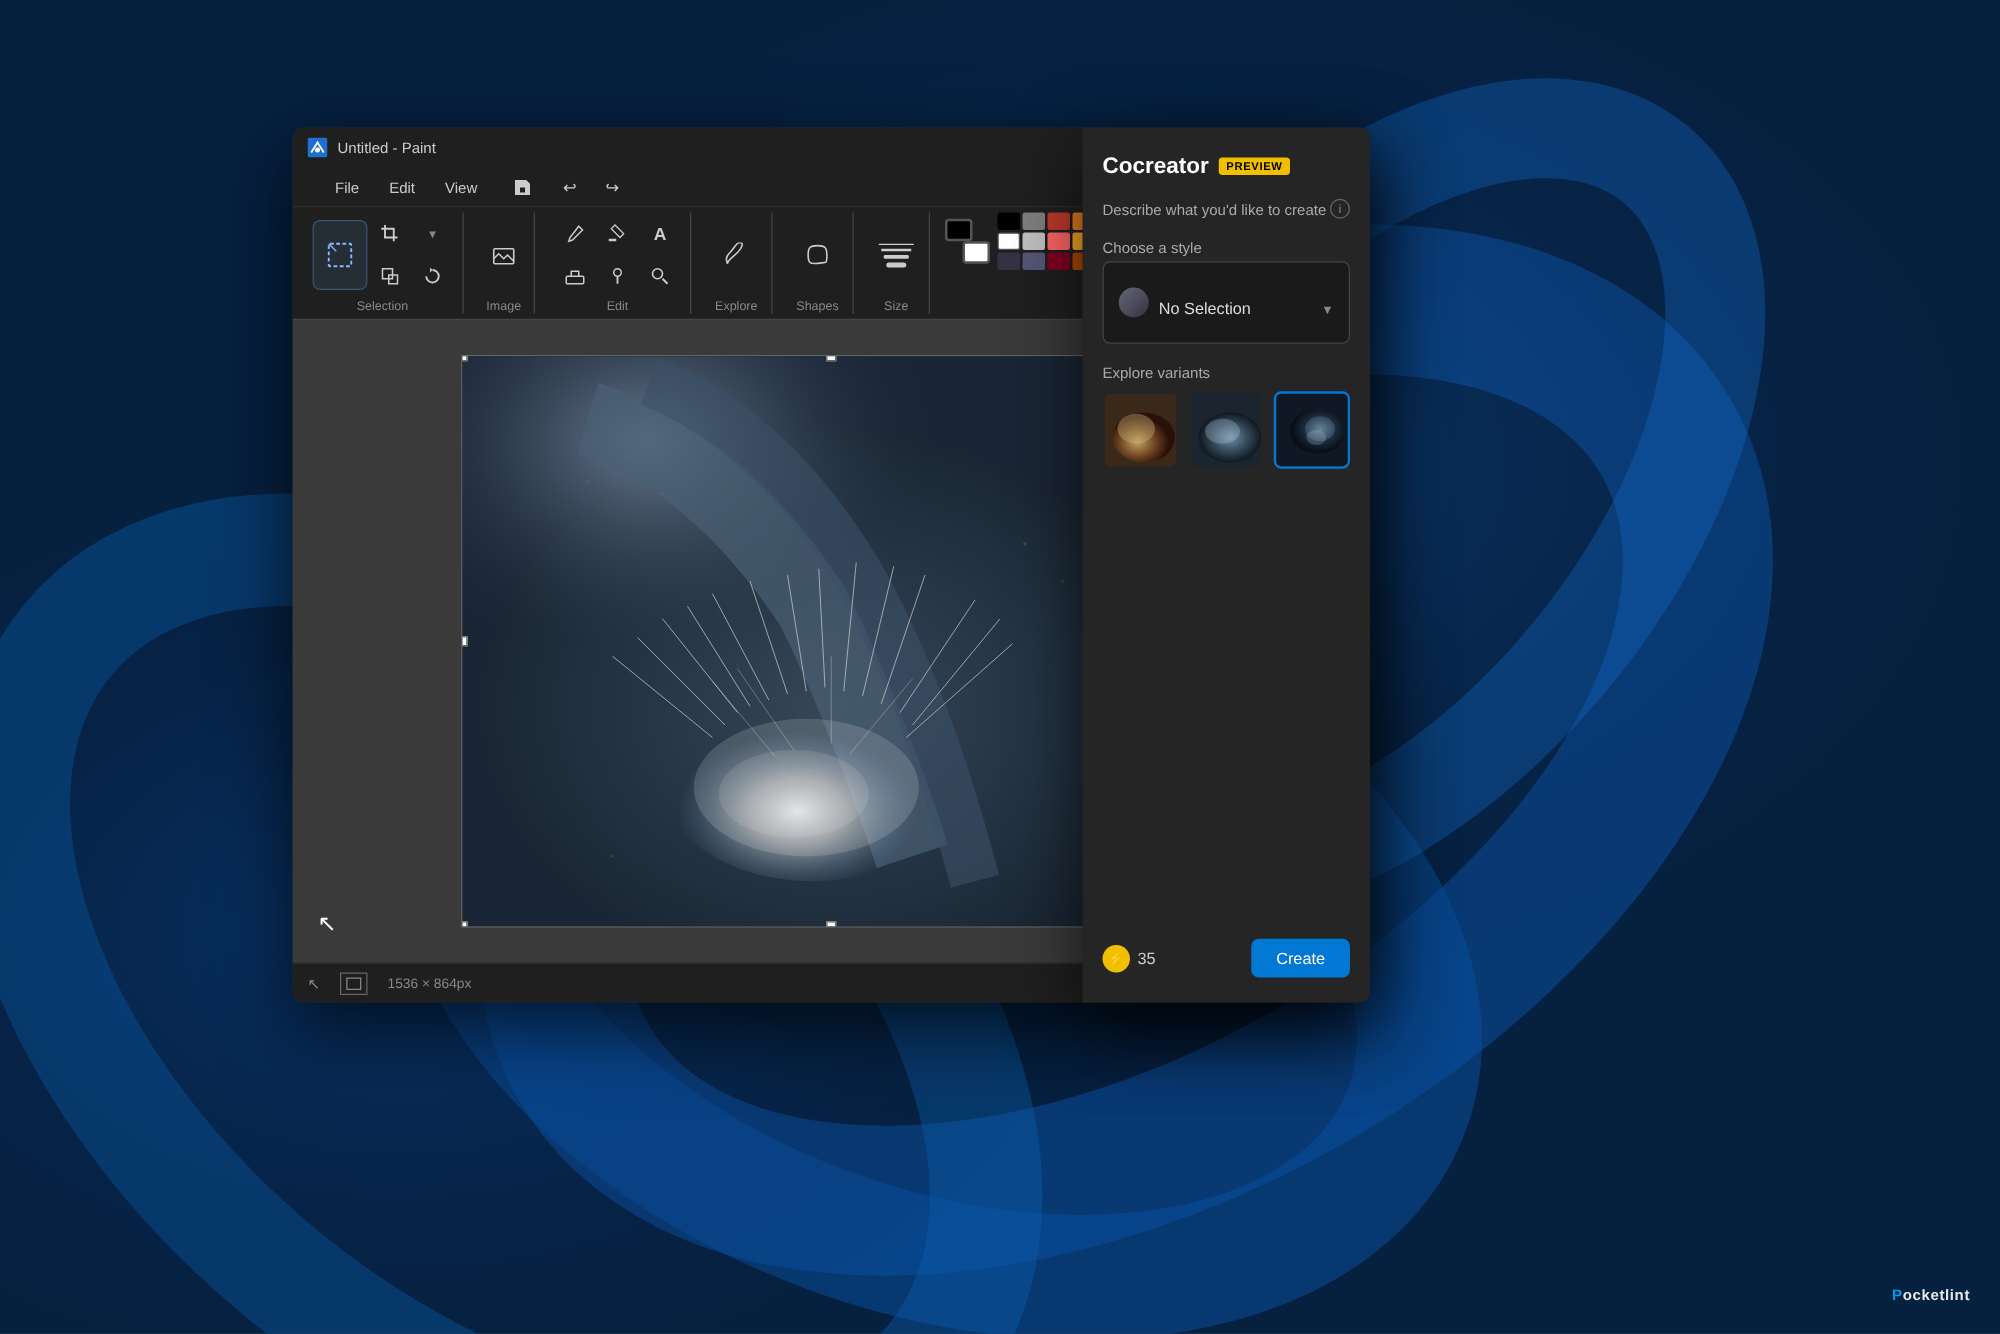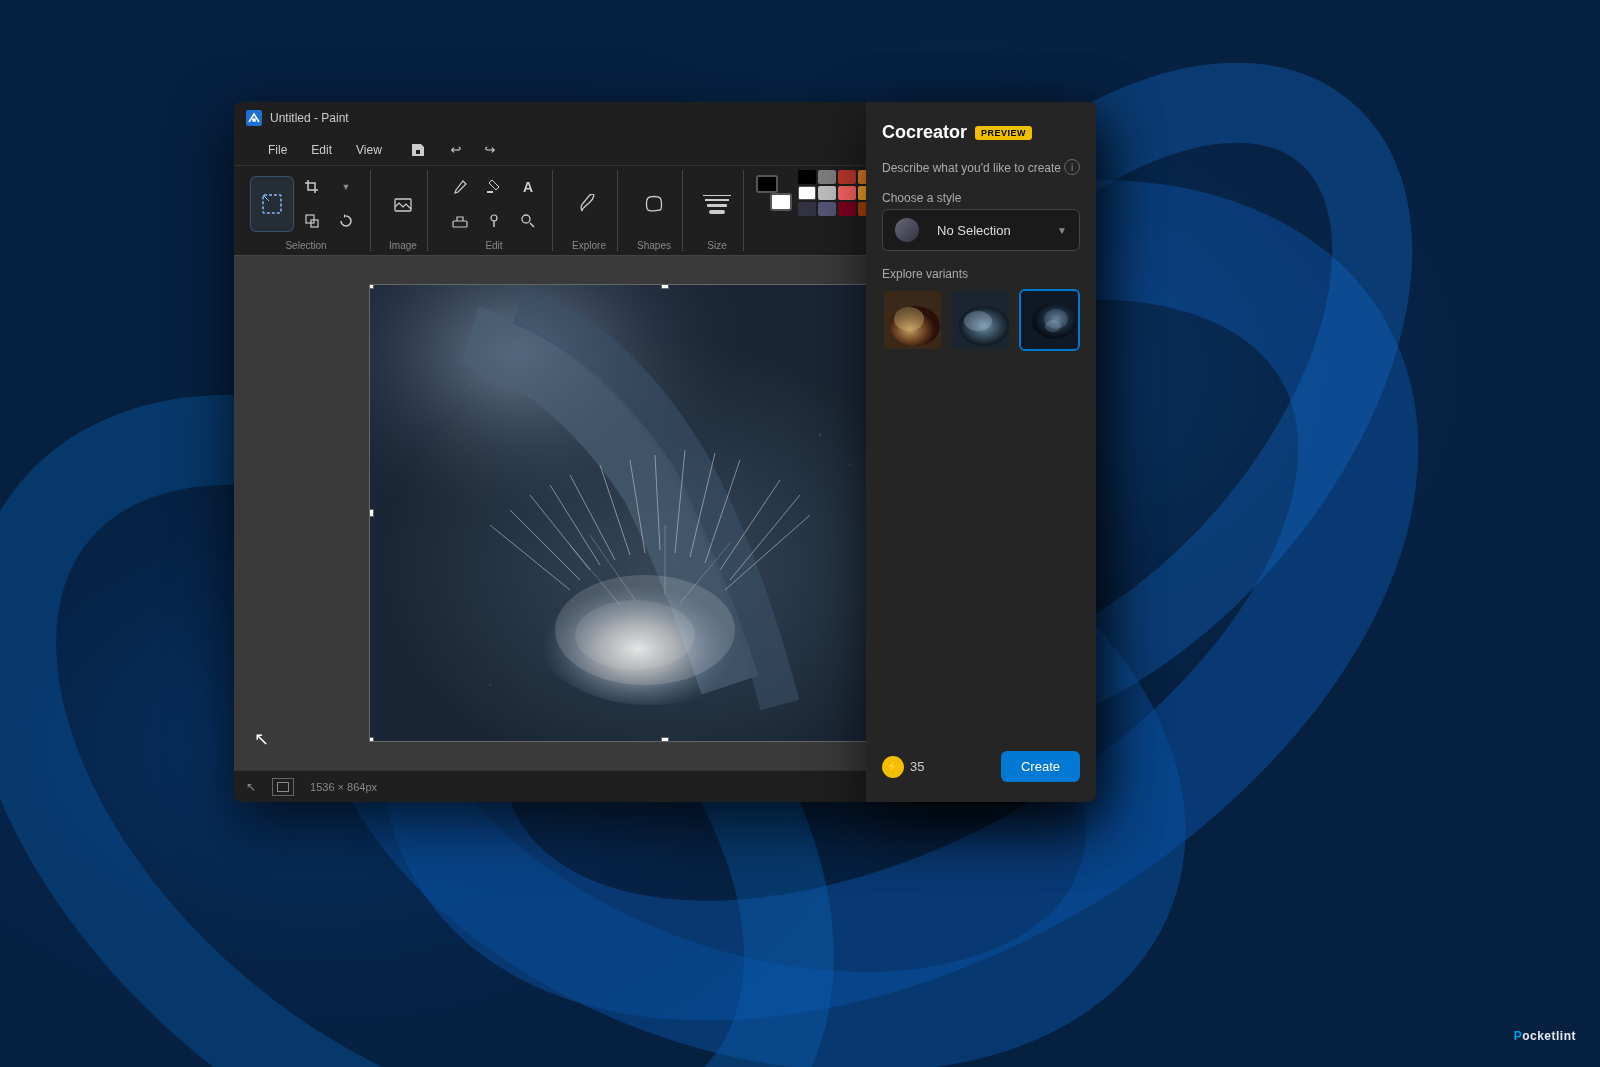--- a/index.html
+++ b/index.html
@@ -340,24 +340,24 @@
     .style-section-label {
       font-size: 12px;
       color: #aaa;
       margin-bottom: 4px;
     }
     .style-dropdown {
       width: 100%;
       background: #1a1a1a;
       border: 1px solid #444;
       border-radius: 6px;
-      padding: 8px 12px;
-      display: flex;
-      align-items: center;
-      gap: 18px;
+      padding: 20px 12px;
+      display: flex;
+      align-items: flex-end;
+      gap: 8px;
       cursor: pointer;
       color: #ddd;
       font-size: 13px;
     }
     .style-circle {
       width: 24px;
       height: 24px;
       border-radius: 50%;
       background: linear-gradient(135deg, #667 0%, #334 100%);
       flex-shrink: 0;

